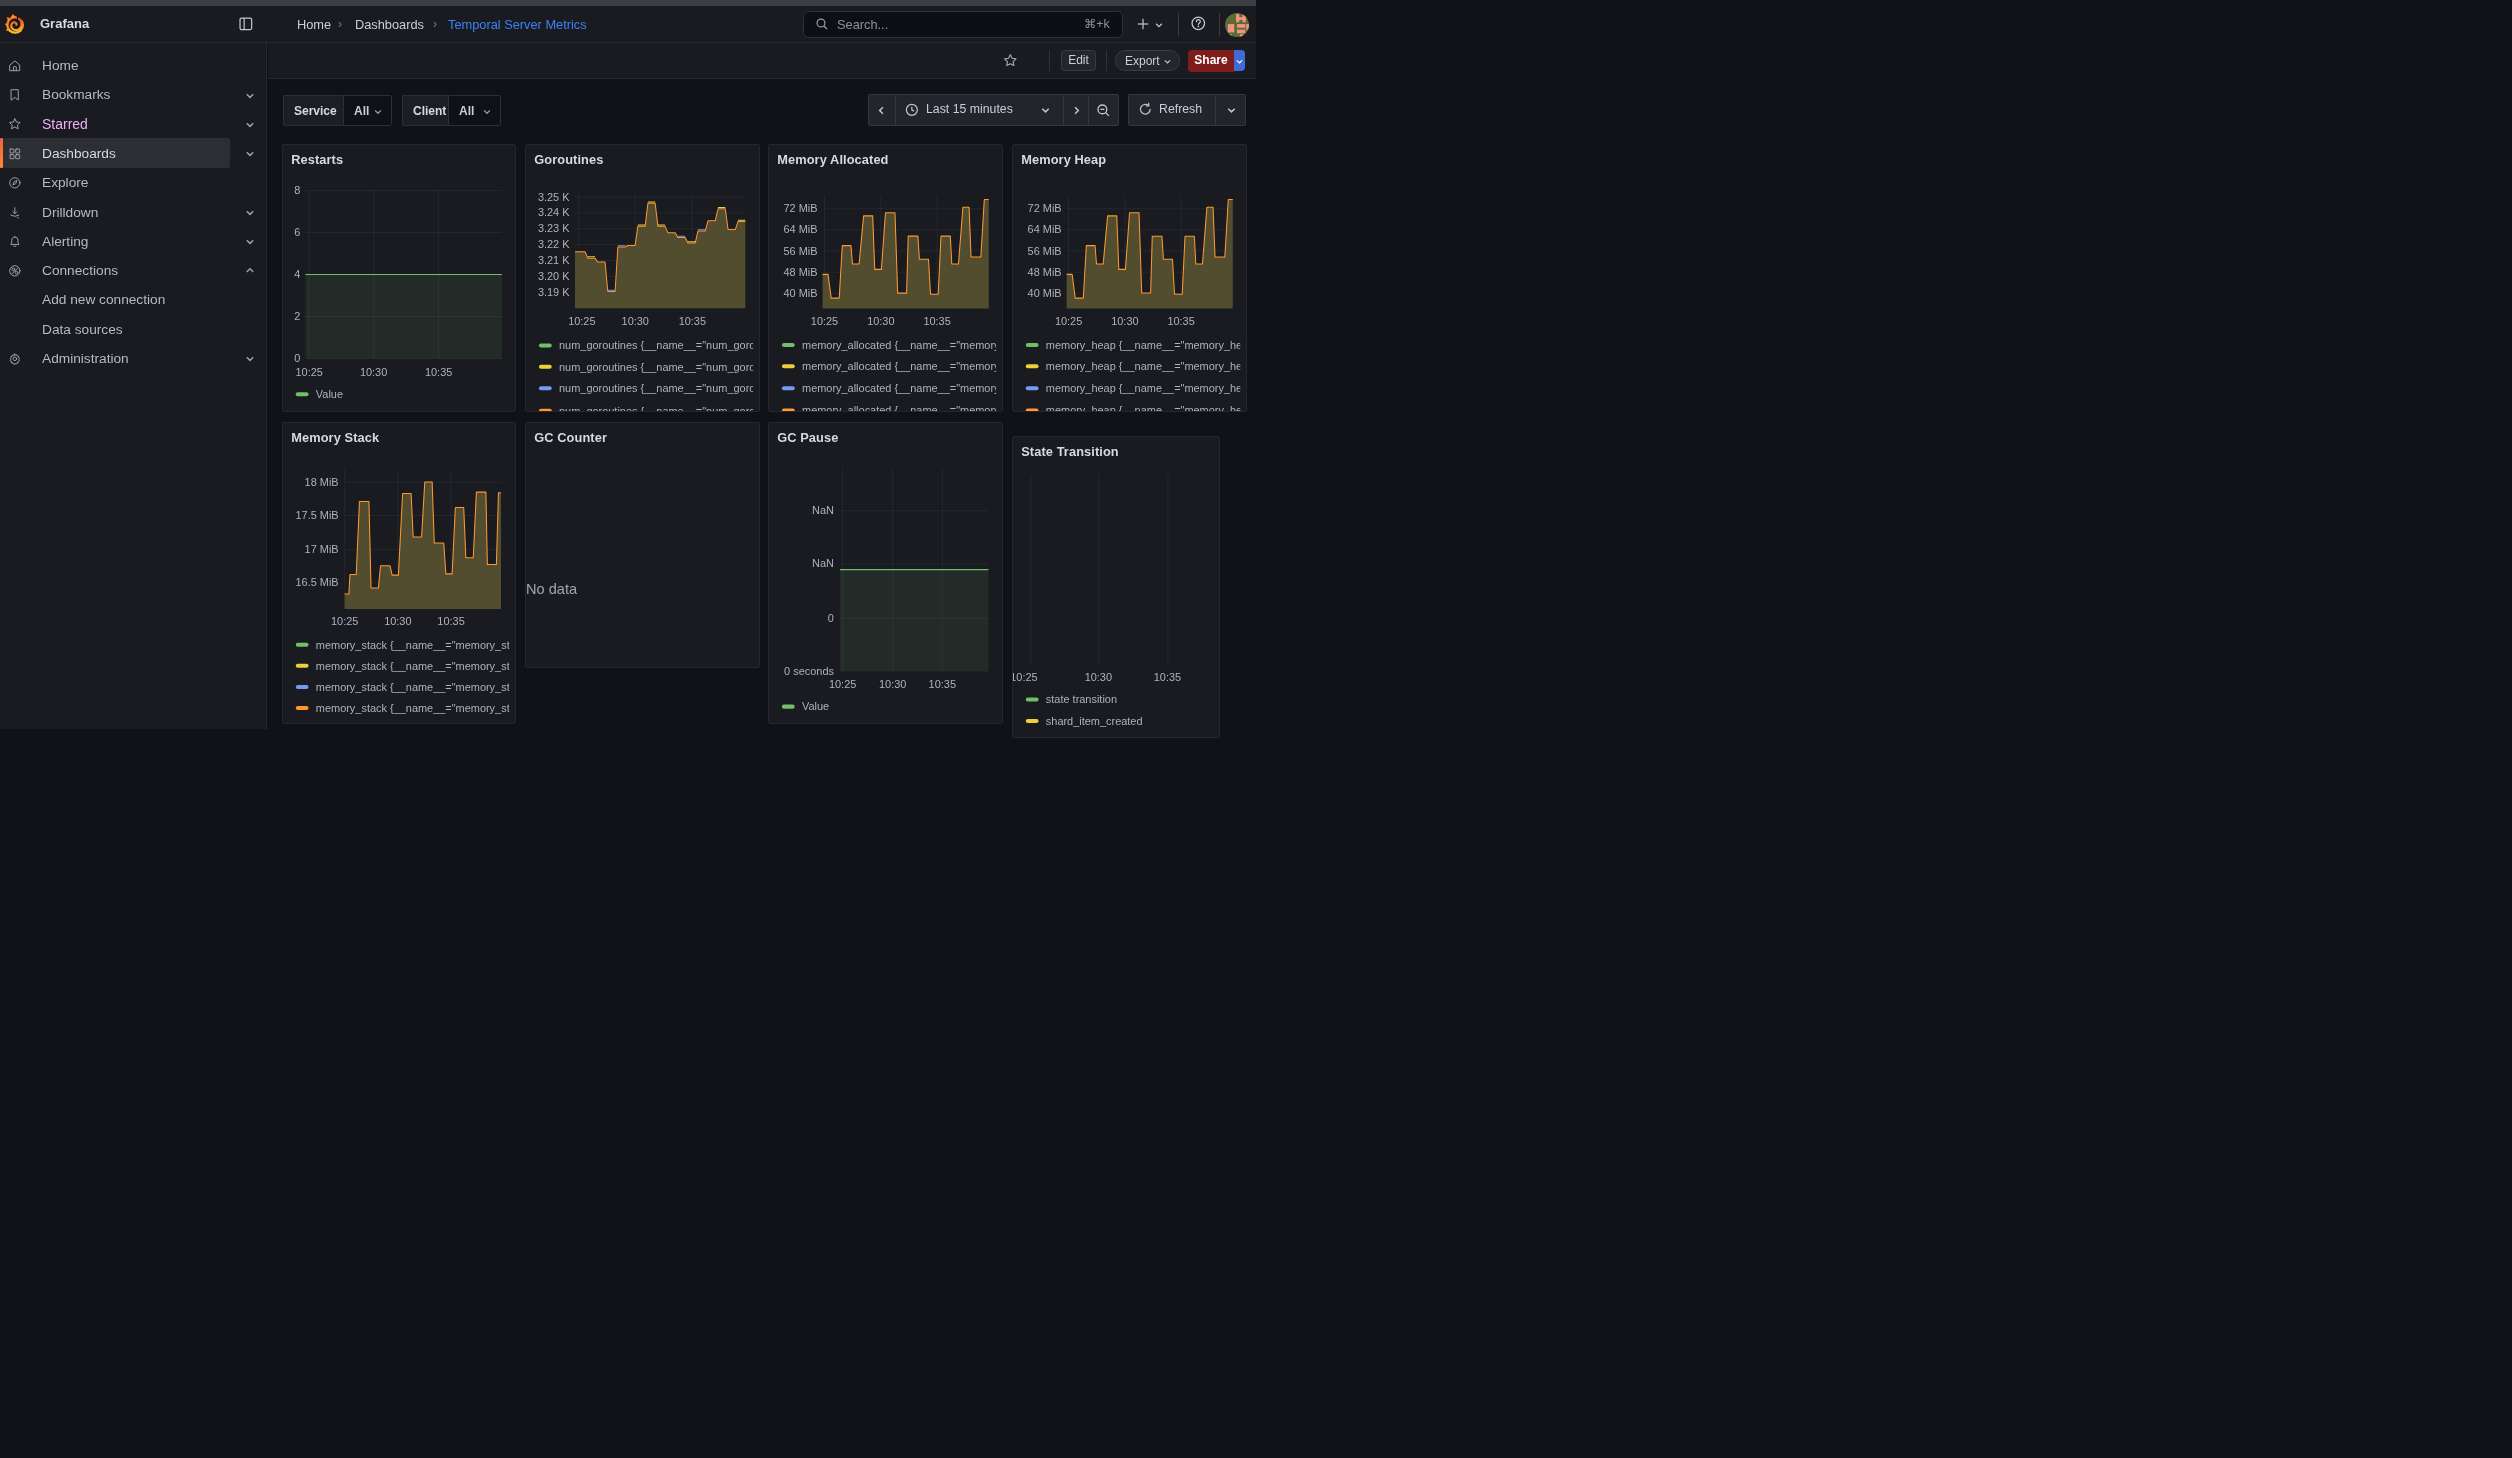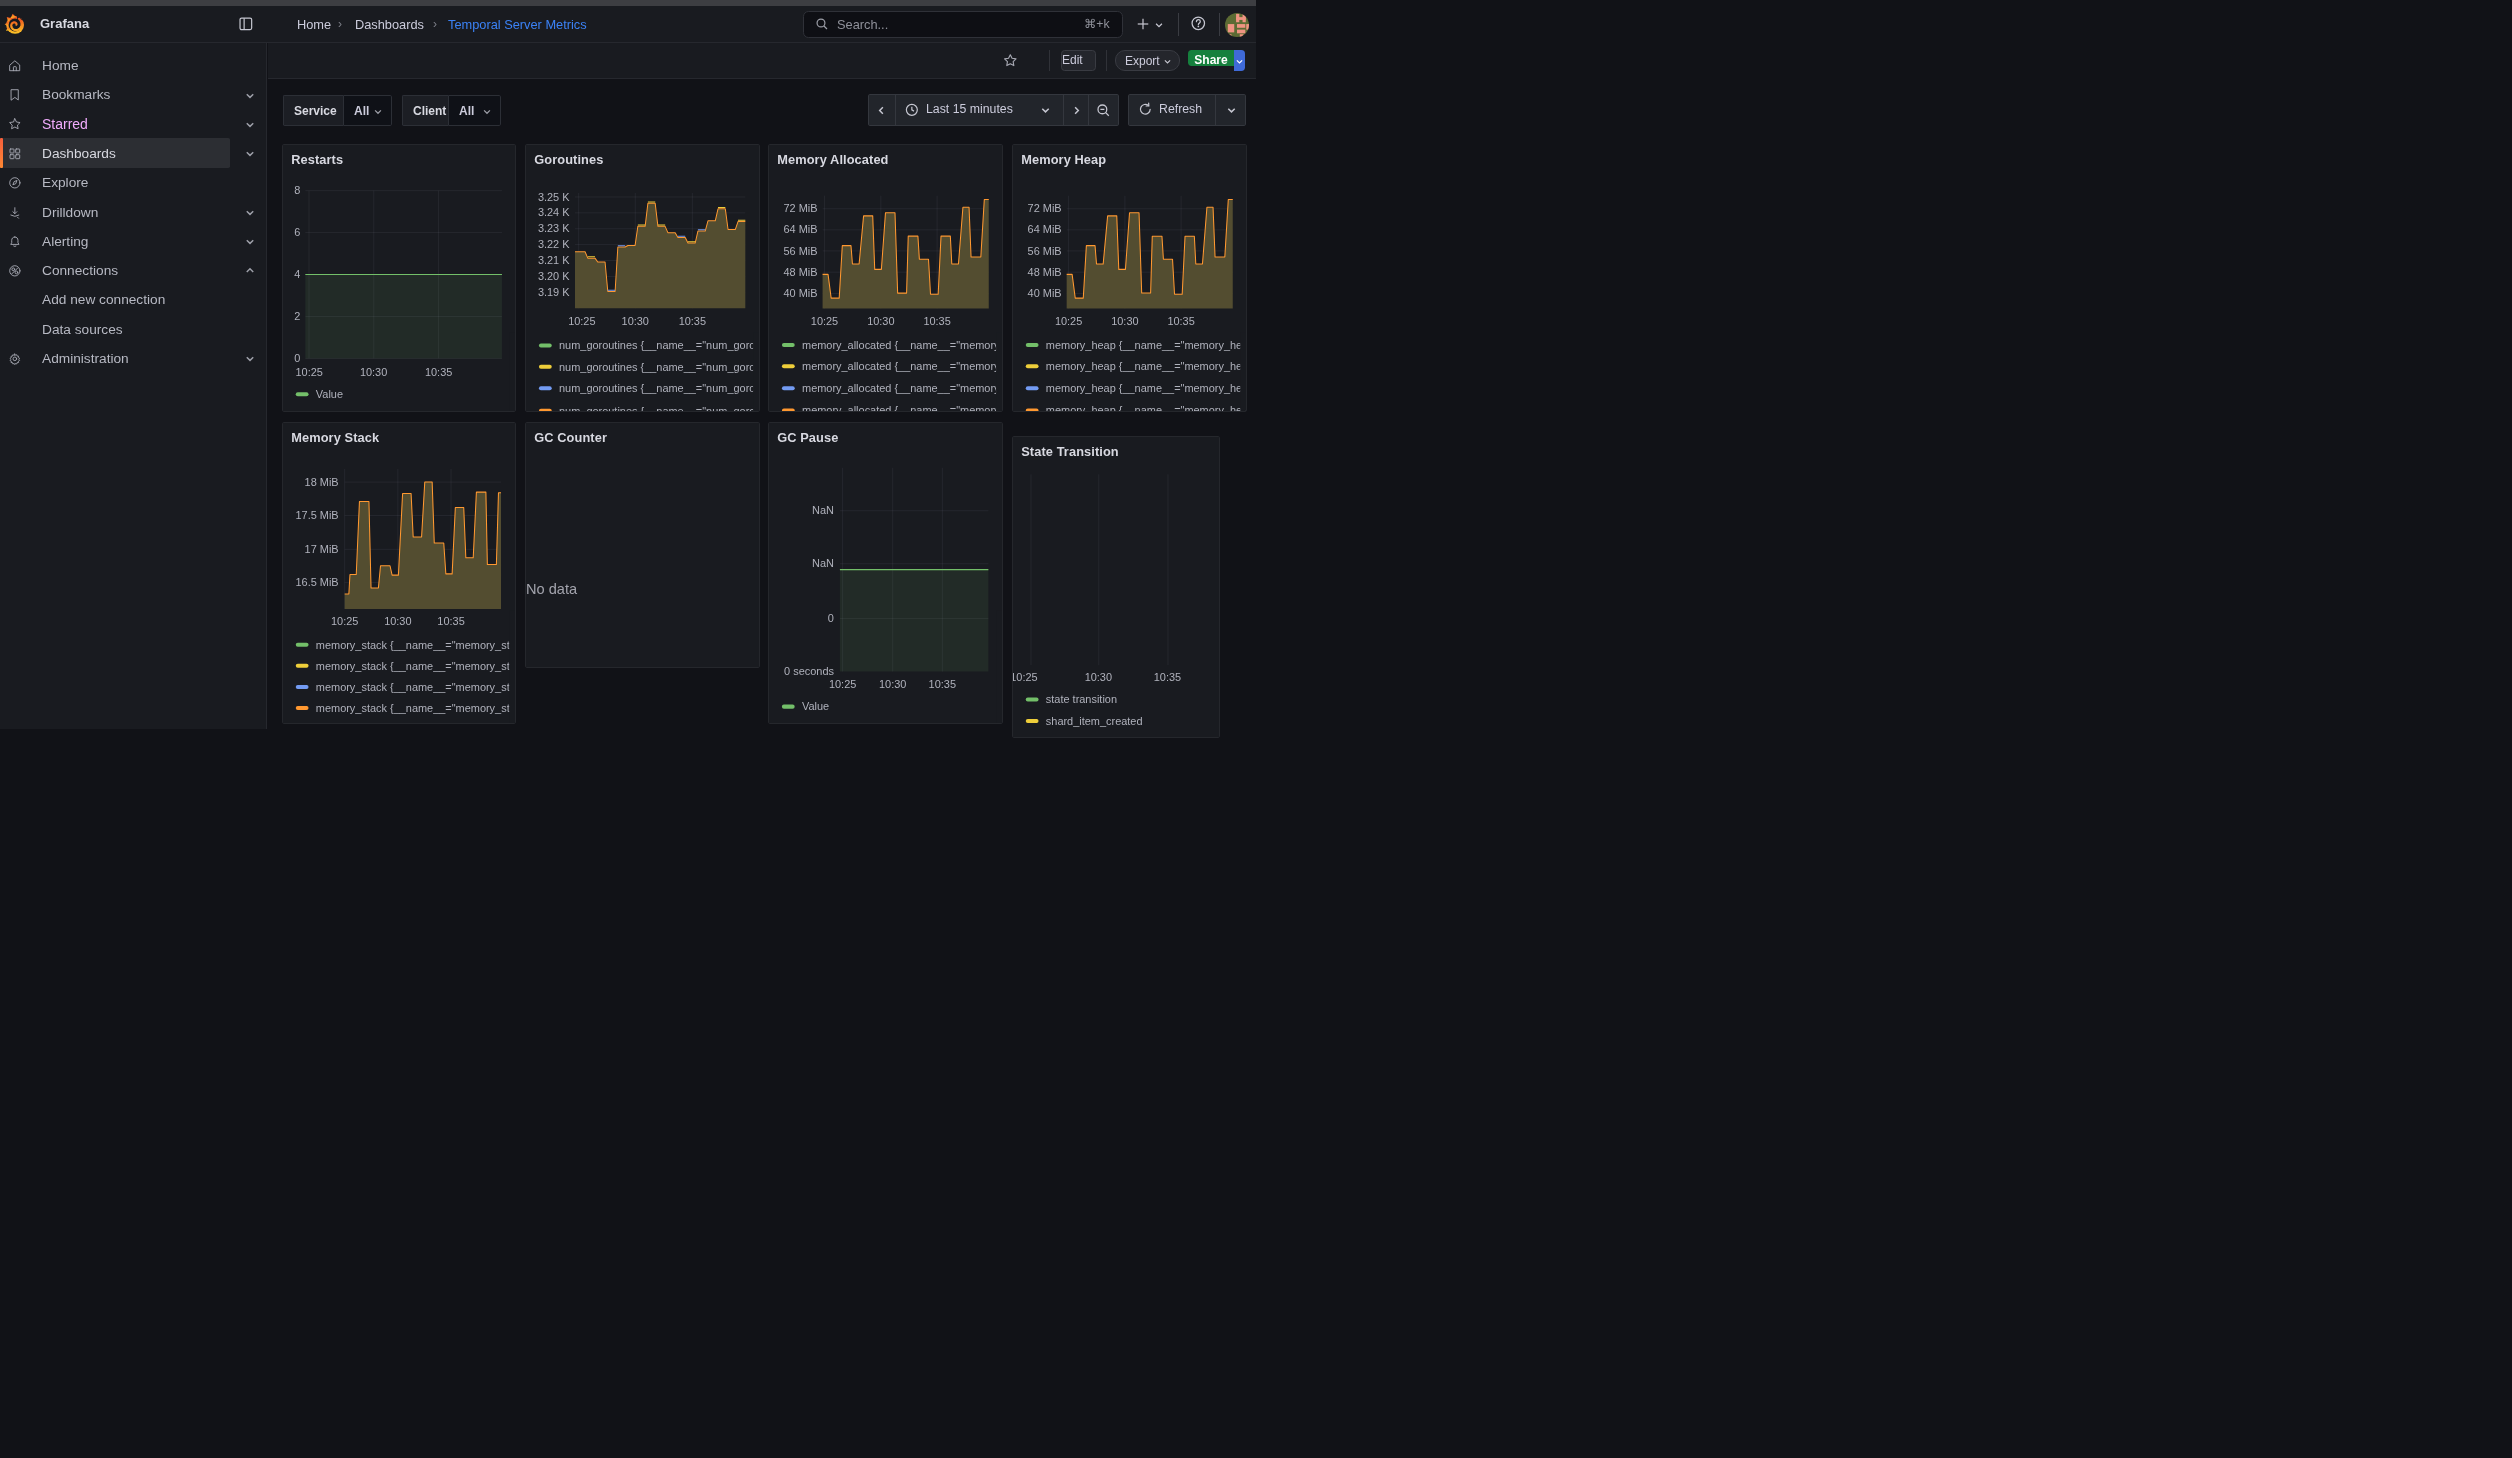--- a/index.html
+++ b/index.html
@@ -85,29 +85,29 @@
         <rect x="3" y="23" width="4" height="3"></rect>
         <rect x="16" y="23" width="4" height="3"></rect>
         <rect x="23" y="12" width="3" height="6"></rect>
       </g>
     </g>
   </svg>
 <svg class="abs" style="left:1003px;top:53px" width="14.6" height="14.6" viewBox="0 0 24 24" fill="none" stroke="#a8aab4" stroke-width="1.8" stroke-linejoin="round">
     <path d="M12 2.8 L14.9 8.7 L21.4 9.6 L16.7 14.2 L17.8 20.7 L12 17.6 L6.2 20.7 L7.3 14.2 L2.6 9.6 L9.1 8.7 Z"></path>
   </svg>
 <div class="abs" style="left:1049px;top:50px;width:0.9px;height:21px;background:#303238"></div>
-<div class="abs" style="left:1061px;top:50px;width:35px;height:21px;background:#24262c;border:0.9px solid #393b42;border-radius:3.7px;font-size:12px;color:#ccccdc;line-height:19px">Edit</div>
+<div class="abs" style="left:1061px;top:50px;width:35px;height:21px;background:#24262c;border:0.9px solid #393b42;border-radius:3.7px;font-size:12px;color:#ccccdc;text-align:center;line-height:19px">Edit</div>
 <div class="abs" style="left:1106px;top:50px;width:0.9px;height:21px;background:#303238"></div>
 <div class="abs" style="left:1115px;top:50px;width:65px;height:21px;background:#24262c;border:0.9px solid #393b42;border-radius:10px;font-size:12px;color:#ccccdc">
     <span style="position:absolute;left:9px;top:2.7px">Export</span>
     <svg style="position:absolute;right:7.3px;top:6.4px" width="9" height="9" viewBox="0 0 12 12" fill="none" stroke="#c6c7d1" stroke-width="1.5">
       <polyline points="2.5,4.5 6,8 9.5,4.5"></polyline>
     </svg>
   </div>
-<div class="abs" style="left:1188px;top:50px;width:46px;height:16px;background:#15803d;border-radius:3.7px 0 0 3.7px;font-size:12px;font-weight:700;color:#fff;text-align:center;line-height:21px">Share</div>
+<div class="abs" style="left:1188px;top:50px;width:46px;height:22px;background:#7f1d1d;border-radius:3.7px 0 0 3.7px;font-size:12px;font-weight:700;color:#fff;text-align:center;line-height:21px">Share</div>
 <div class="abs" style="left:1234px;top:50px;width:11px;height:21px;background:#3f6ad8;border-radius:0 3.7px 3.7px 0"></div>
 <svg class="abs" style="left:1235px;top:57px" width="9" height="9" viewBox="0 0 12 12" fill="none" stroke="#fff" stroke-width="1.6">
     <polyline points="2.5,4.5 6,8 9.5,4.5"></polyline>
   </svg>
 <div class="abs" style="left:1.8px;top:138px;width:228px;height:30px;background:#2c2e33;border-radius:1.8px"></div>
 <div class="abs" style="left:0;top:138px;width:2.7px;height:30px;background:linear-gradient(#f55f3c,#ff8833);border-radius:0.9px"></div>
 <svg class="abs" style="left:7.8px;top:59px" width="13.7" height="13.7" viewBox="0 0 24 24" fill="none" stroke="#a8aab4" stroke-width="1.6" stroke-linejoin="round" stroke-linecap="round">
     <path d="M3.5 10.5 L12 3.2 L20.5 10.5 L20.5 20.5 L3.5 20.5 Z"></path>
     <path d="M9.5 20.5 L9.5 14.5 Q9.5 13.5 10.5 13.5 L13.5 13.5 Q14.5 13.5 14.5 14.5 L14.5 20.5"></path>
   </svg>

